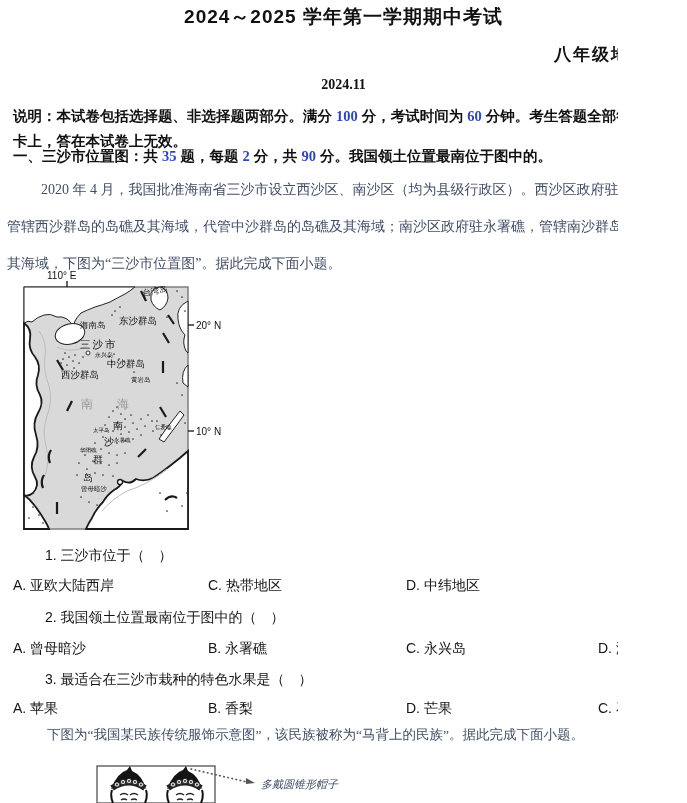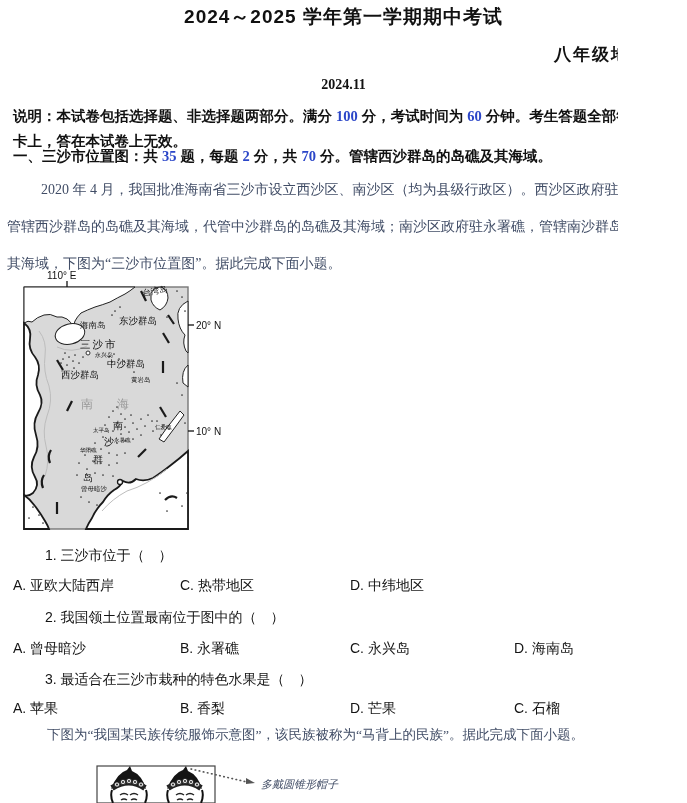--- a/index.html
+++ b/index.html
@@ -10,37 +10,37 @@
   .kai{font-family:"Liberation Serif","DejaVu Serif",serif;}
   .serif{font-family:"Liberation Serif","DejaVu Serif",serif;}
   .title1{top:4px;left:0;width:687px;text-align:center;font-size:19px;font-weight:bold;letter-spacing:1px;}
   .title2{top:43px;left:0;width:687px;text-align:right;font-size:17px;font-weight:bold;letter-spacing:2px;}
   .date{top:77px;left:0;width:687px;text-align:center;font-size:14px;font-weight:bold;}
   .notice{top:104px;left:13px;width:663px;font-size:14.5px;font-weight:bold;line-height:25px;}
   .section{top:147px;left:13px;width:663px;font-size:14.5px;font-weight:bold;}
   .blue{color:#2b46c8;}
   .passage{top:171px;left:7px;width:674px;font-size:14px;line-height:37px;color:#414d66;text-indent:34px;}
   .qline{left:13px;width:660px;font-size:14px;color:#141414;margin-left:32px;}
-  .opts{left:13px;width:668px;display:grid;grid-template-columns:167px 170px 164px 1fr;font-size:14px;color:#141414;}
+  .opts{left:13px;width:668px;display:grid;grid-template-columns:167px 170px 164px 1fr;font-size:14px;color:#141414;gap:28px;}
   .passage2{top:726px;left:13px;width:660px;font-size:13.5px;color:#414d66;text-indent:34px;}
   svg{display:block;}
   svg text{font-family:"Liberation Sans","DejaVu Sans",sans-serif;}
 </style>
 </head>
 <body>
 
 <div class="page">
 
   <div class="abs title1">2024～2025 学年第一学期期中考试</div>
   <div class="abs title2">八年级地理试卷</div>
   <div class="abs date serif">2024.11</div>
 
   <div class="abs notice hei"><span>说明：本试卷包括选择题、非选择题两部分。满分 </span><span class="blue serif">100</span><span> 分，考试时间为 </span><span class="blue serif">60</span><span> 分钟。考生答题全部答在答题卡上，答在本试卷上无效。</span></div>
 
-  <div class="abs section hei"><span>一、三沙市位置图：共 </span><span class="blue serif">35</span><span> 题，每题 </span><span class="blue serif">2</span><span> 分，共 </span><span class="blue serif">70</span><span> 分。管辖西沙群岛的岛礁及其海域。</span></div>
+  <div class="abs section hei"><span>一、三沙市位置图：共 </span><span class="blue serif">35</span><span> 题，每题 </span><span class="blue serif">2</span><span> 分，共 </span><span class="blue serif">90</span><span> 分。我国领土位置最南位于图中的。</span></div>
 
   <div class="abs passage kai">2020 年 4 月，我国批准海南省三沙市设立西沙区、南沙区（均为县级行政区）。西沙区政府驻永兴岛，管辖西沙群岛的岛礁及其海域，代管中沙群岛的岛礁及其海域；南沙区政府驻永署礁，管辖南沙群岛的岛礁及其海域，下图为“三沙市位置图”。据此完成下面小题。</div>
 
   <svg class="abs" style="left:17px;top:271px;" width="215" height="262" viewBox="0 0 215 262">
 
     <rect x="7" y="16" width="164" height="242" fill="#d9d9d9" stroke="#777" stroke-width="1.4"></rect>
     <g fill="#ffffff" stroke="#222" stroke-width="1">
 
       <path d="M7,16 L118,16 Q113,20 108,23 Q100,27 93,31 Q85,34 78,36 Q70,39 64,42 Q60,46 58,50 L56,57 Q54,50 50,48 Q45,45 40,46 Q33,42 27,44 Q20,46 15,51 Q11,49 7,52 Z"></path>
 

